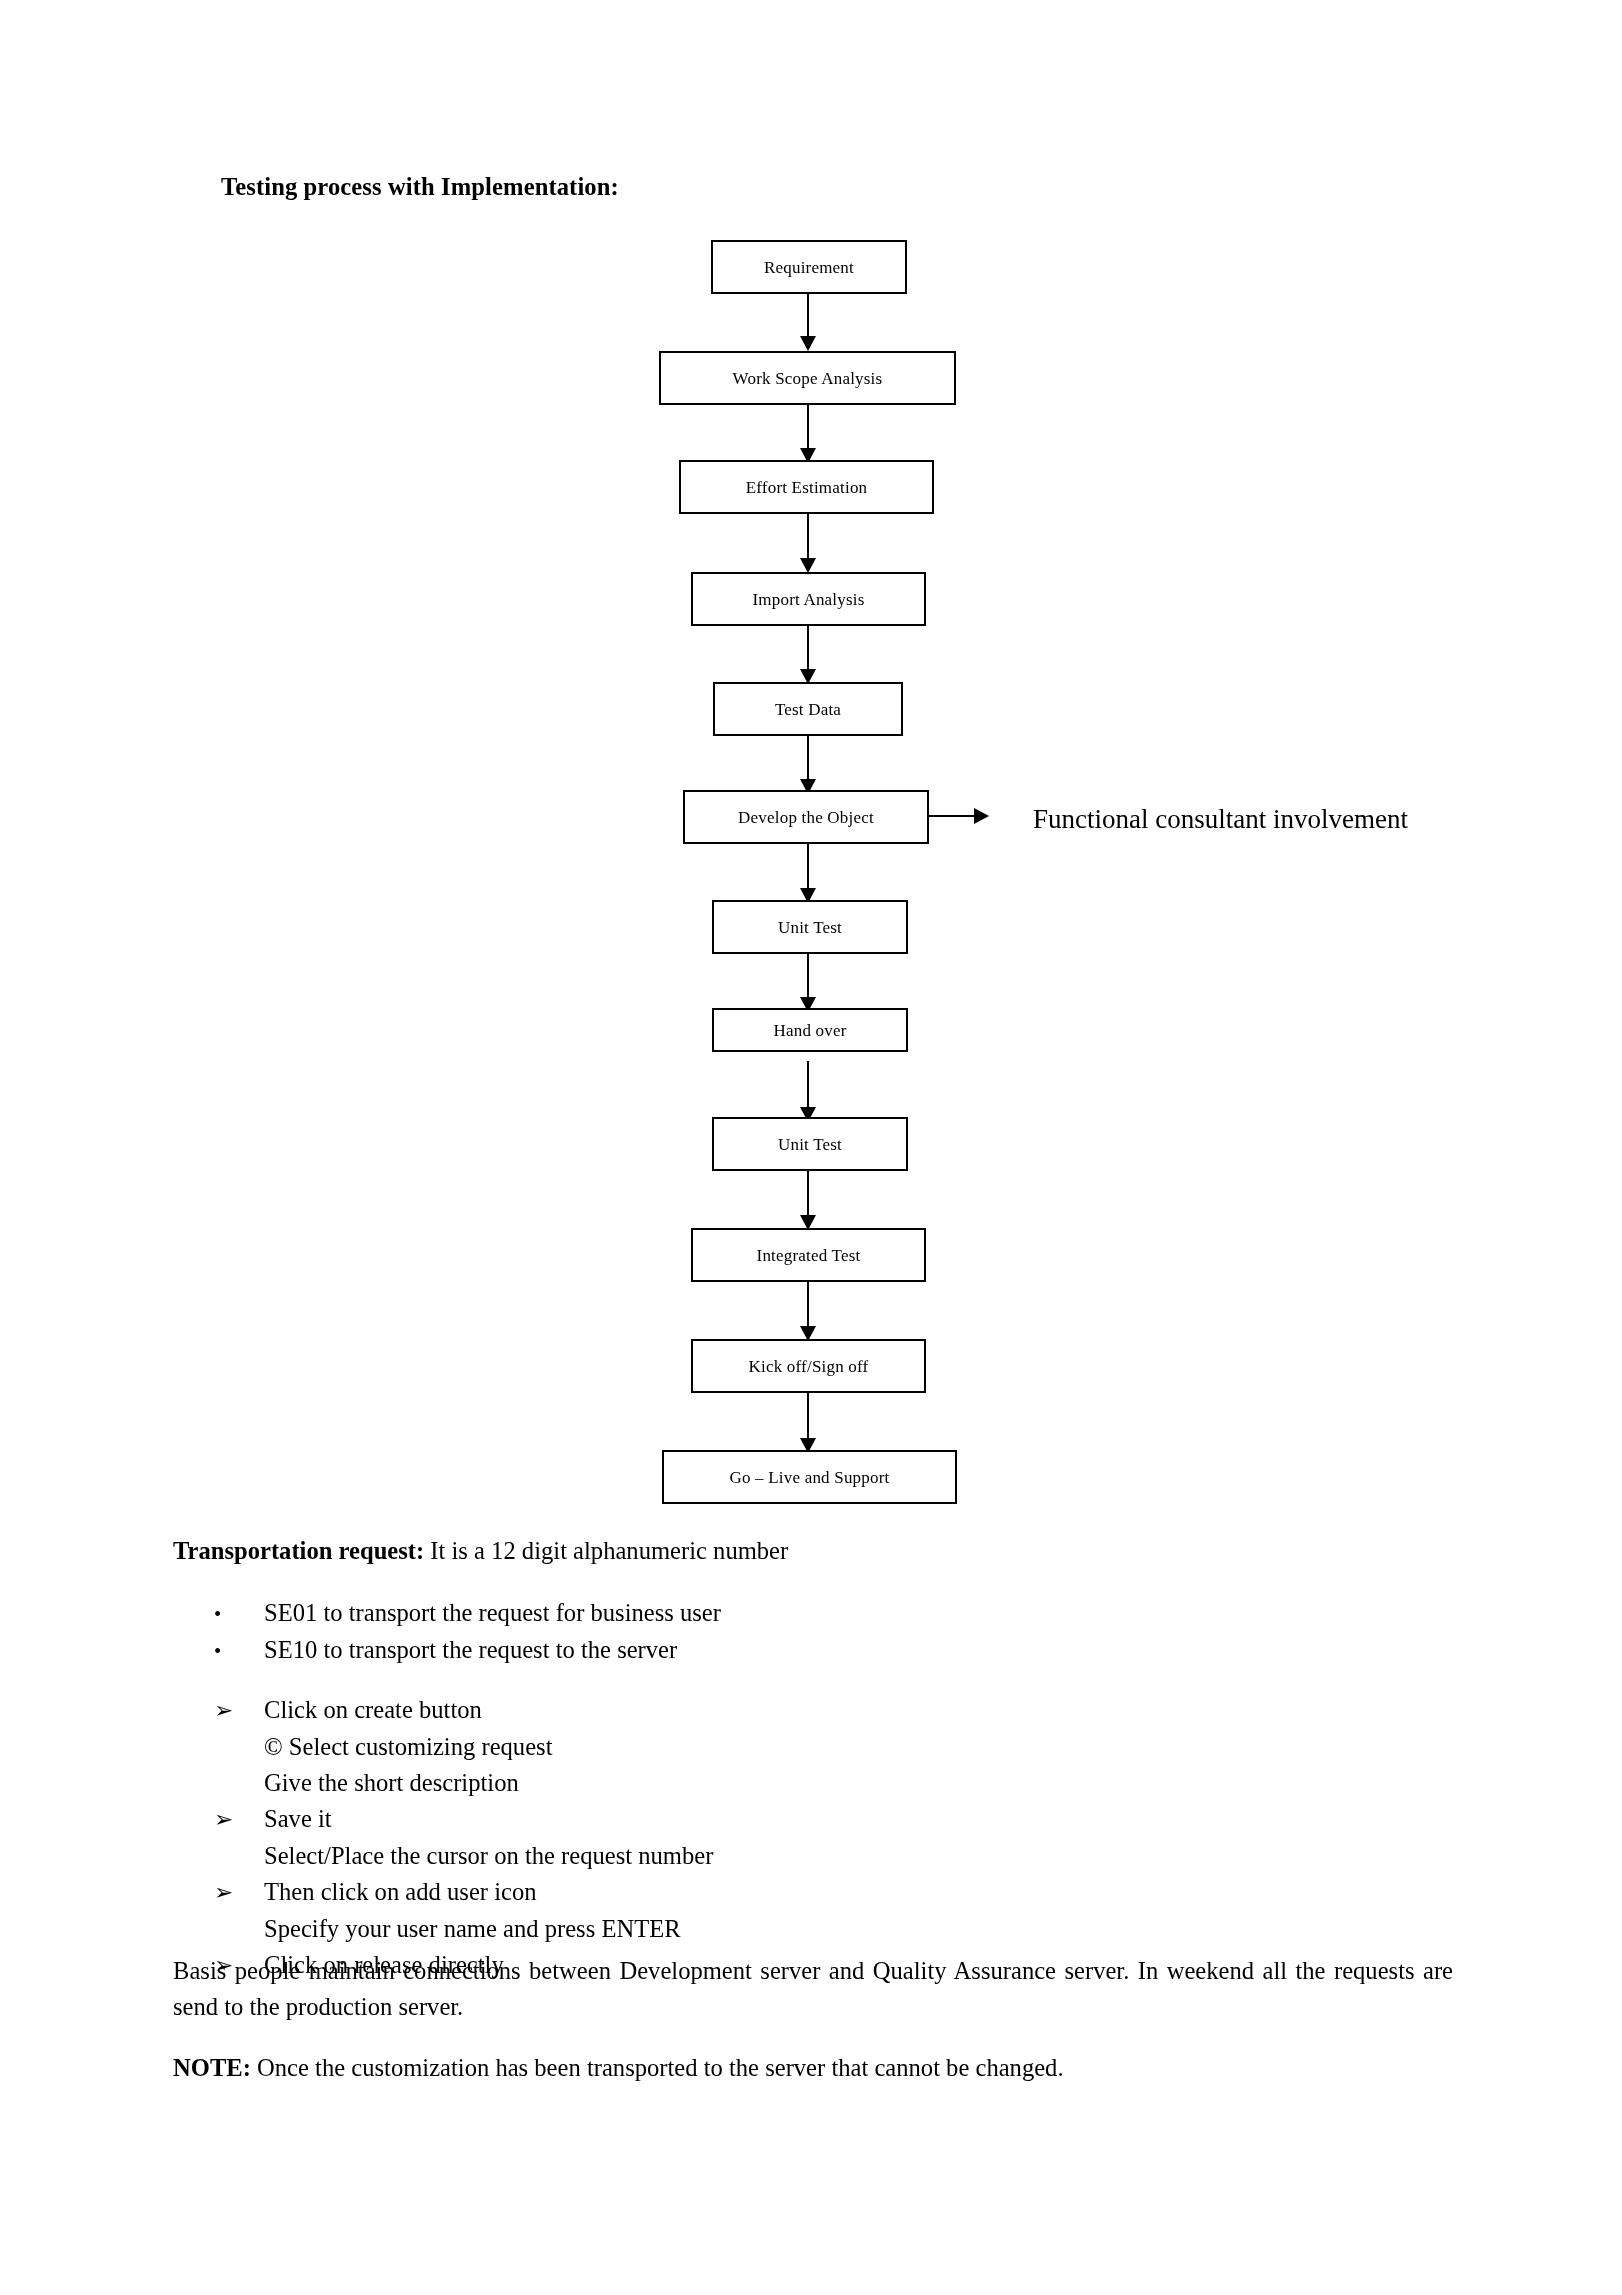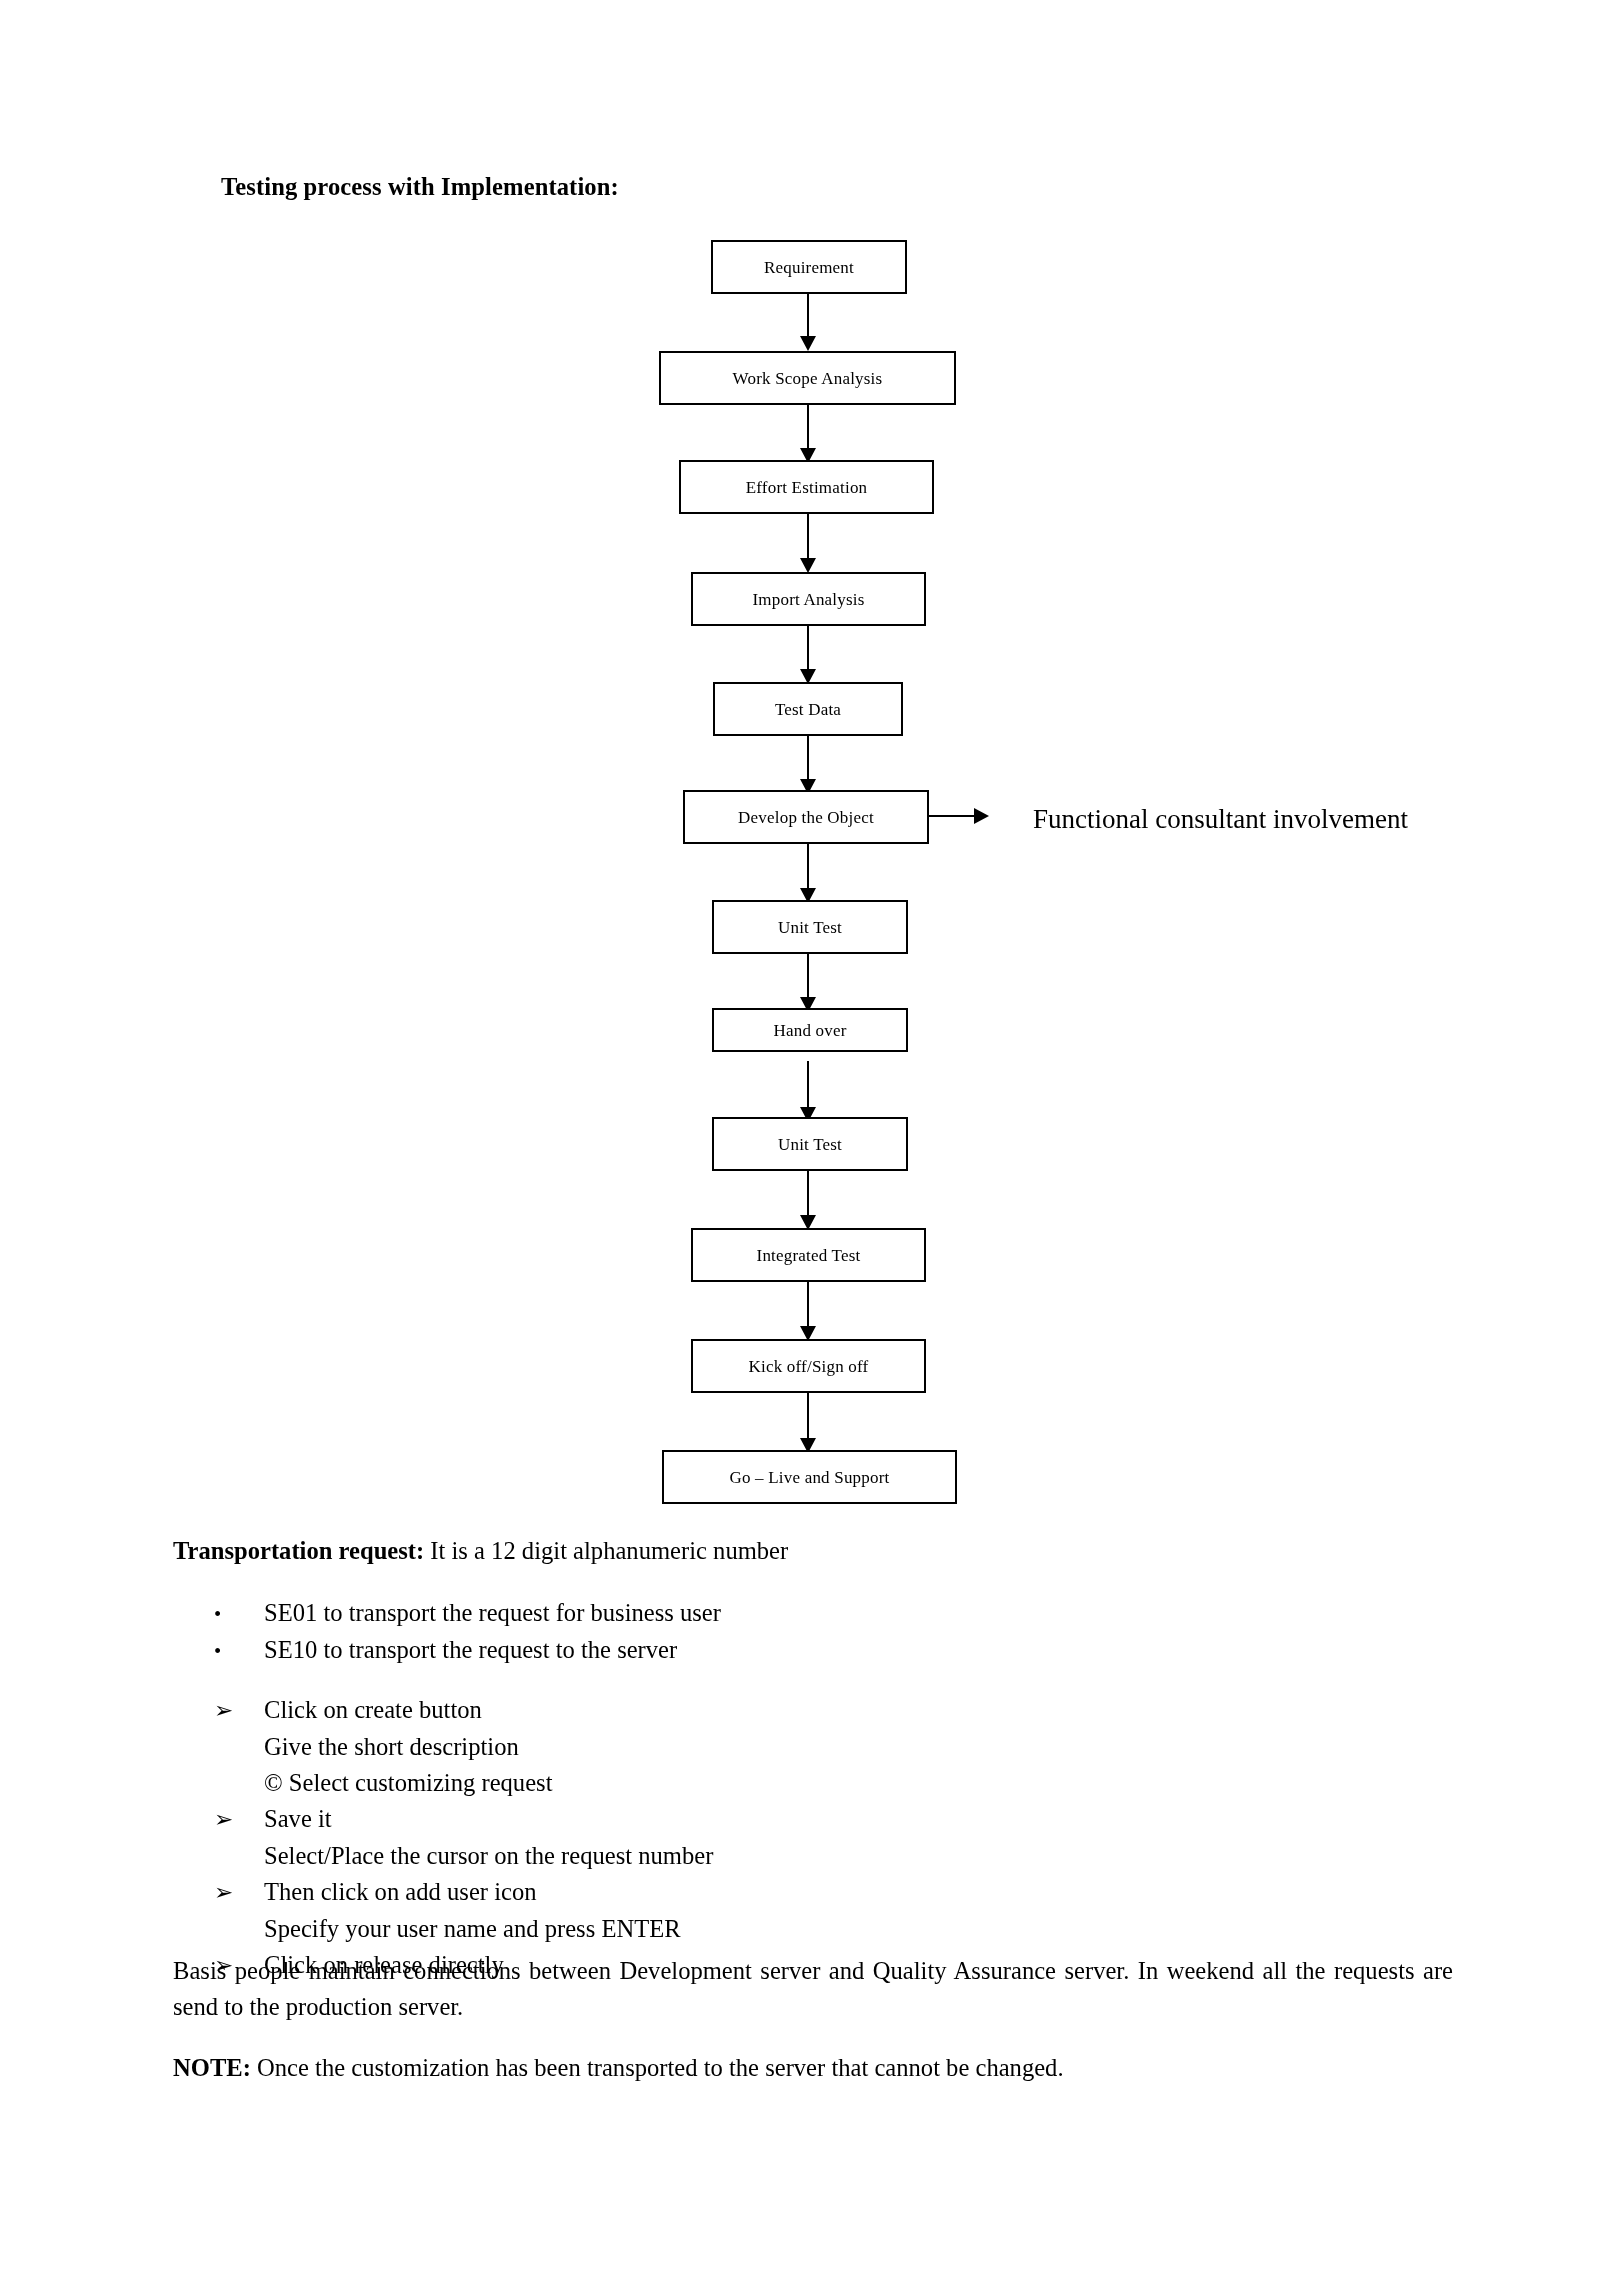--- a/index.html
+++ b/index.html
@@ -246,22 +246,22 @@
       <span class="bullet-marker">•</span>
       <span class="bullet-text">SE10 to transport the request to the server</span>
     </div>
   </div>
 
   <div class="bullet-list" style="top:1692px;">
     <div class="bullet-row">
       <span class="bullet-marker arrow">➢</span>
       <span class="bullet-text">Click on create button</span>
     </div>
+    <div class="sub-line">© Select customizing request</div>
     <div class="sub-line">Give the short description</div>
-    <div class="sub-line">© Select customizing request</div>
 
     <div class="bullet-row">
       <span class="bullet-marker arrow">➢</span>
       <span class="bullet-text">Save it</span>
     </div>
     <div class="sub-line">Select/Place the cursor on the request number</div>
 
     <div class="bullet-row">
       <span class="bullet-marker arrow">➢</span>
       <span class="bullet-text">Then click on add user icon</span>

